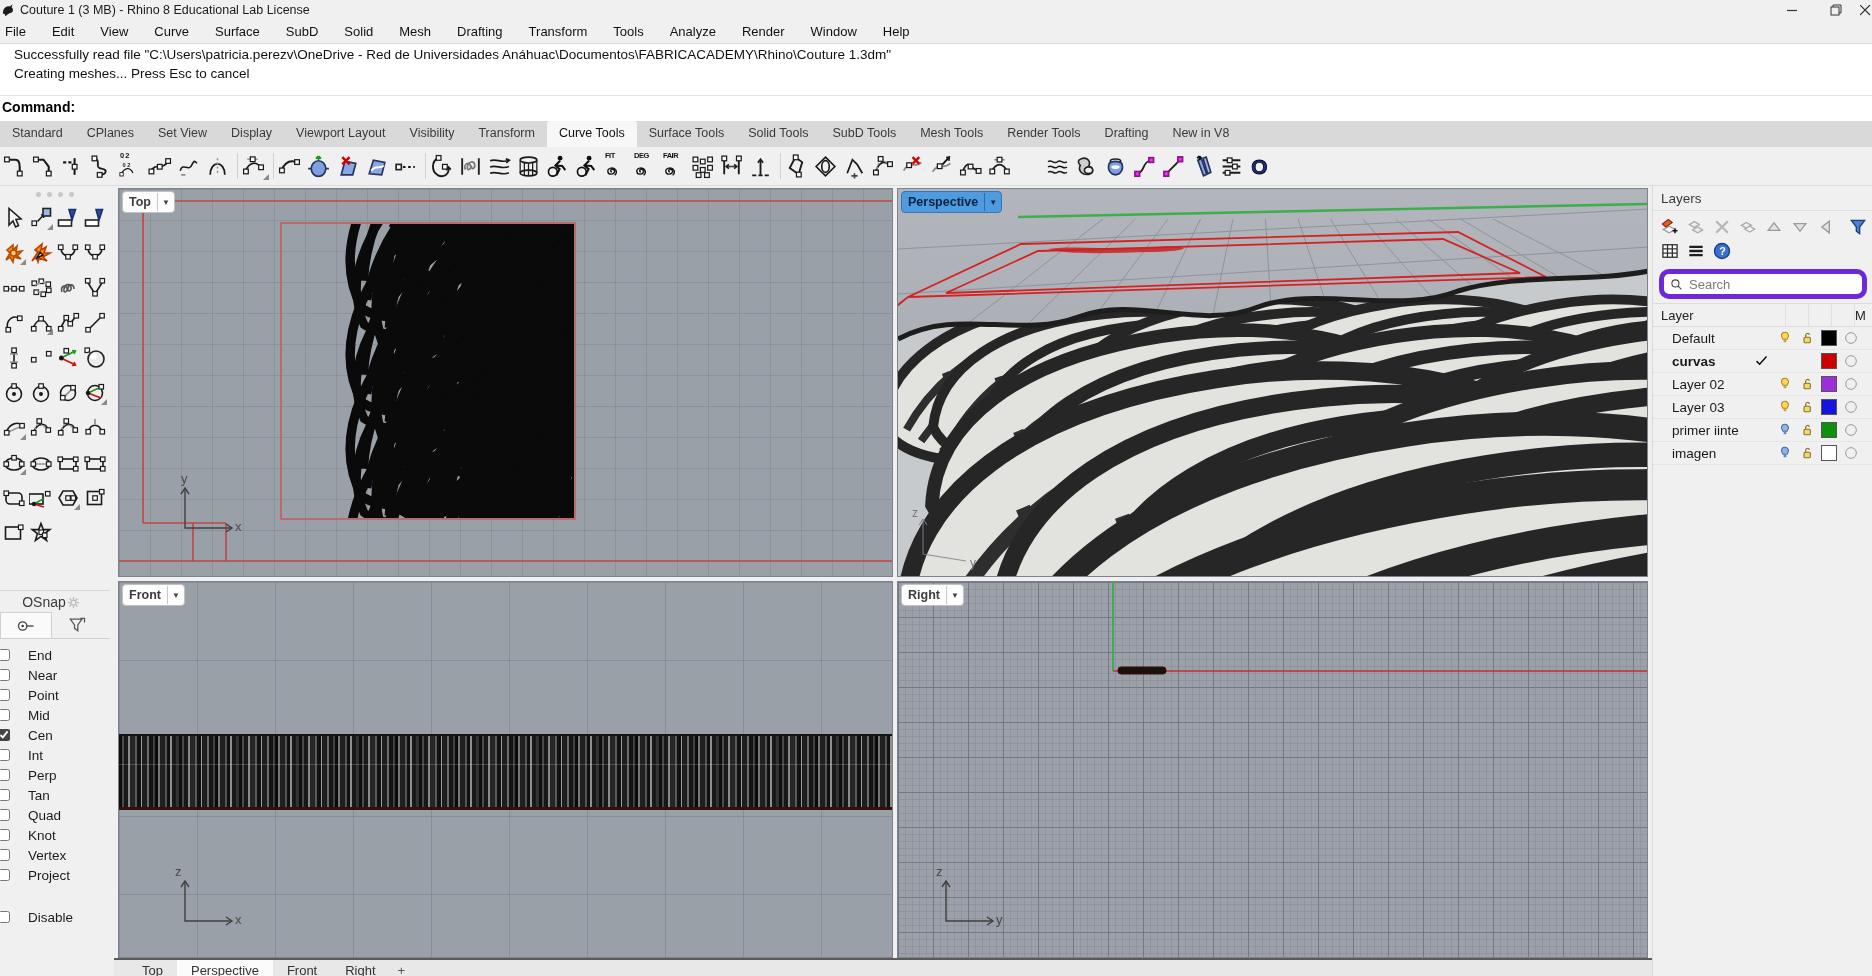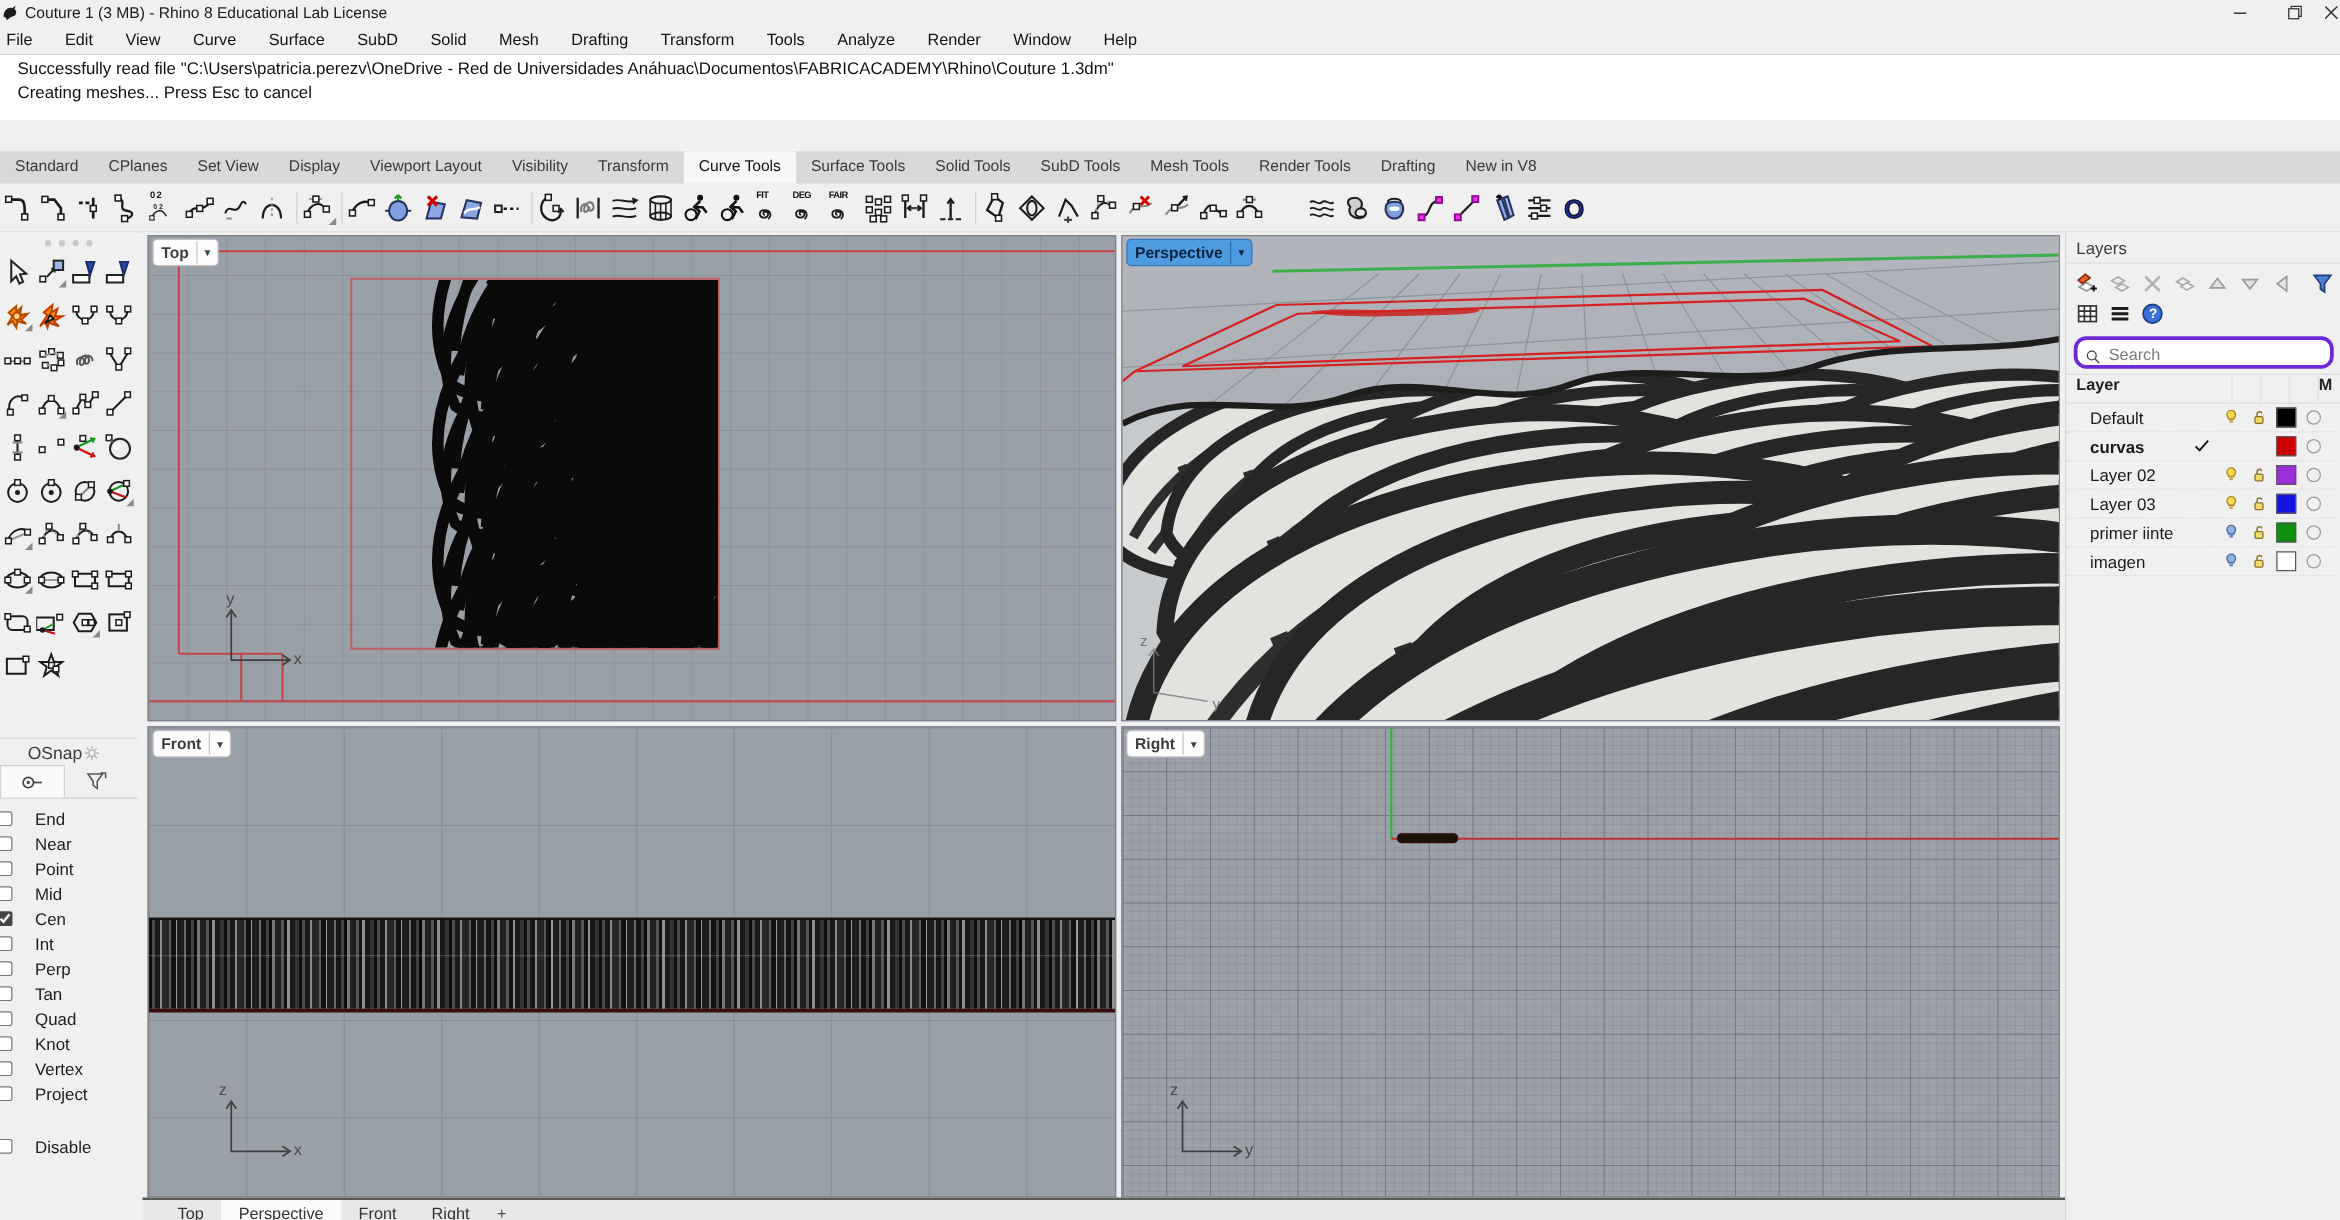--- a/index.html
+++ b/index.html
@@ -88,25 +88,25 @@
   .vptab{font-size:13px;color:#333;padding:3px 14px;height:18px;box-sizing:border-box;}
   .vptab.active{background:#fbfbfb;}
   .vptab.addtab{color:#555;padding:3px 8px;}
 
   
   #layers{left:1652px;top:186px;width:220px;height:790px;background:#f0f0f0;border-left:1px solid #d8d8d8;}
   #layers-title{font-size:13.5px;color:#3a3a3a;padding:5px 0 4px 8px;border-bottom:1px solid #e0e0e0;}
   #layers-toolbar{display:flex;align-items:center;padding:4px 2px 0 4px;flex-wrap:wrap;width:214px;}
   .lyrbtn{width:26px;height:24px;display:flex;align-items:center;justify-content:center;border-radius:3px;}
   .lyrbtn svg{width:20px;height:20px;}
-  #layers-search{margin:6px 6px 4px 6px;display:flex;align-items:flex-end;border:3px solid #6d28d9;border-radius:10px;background:#fff;height:20px;padding:0 6px;}
+  #layers-search{margin:6px 6px 4px 6px;display:flex;align-items:center;border:5px solid #6d28d9;border-radius:10px;background:#fff;height:20px;padding:0 6px;}
   #layers-search svg{width:13px;height:13px;flex:none;}
   #layers-search input{border:none;outline:none;font-size:13px;color:#333;width:160px;margin-left:4px;background:transparent;font-family:inherit;}
   #layers-search input::placeholder{color:#7a7a7a;}
-  #layers-head{display:flex;height:22px;border-top:1px solid #dcdcdc;border-bottom:1px solid #dcdcdc;margin-top:4px;font-weight:bold;}
+  #layers-head{display:flex;align-items:center;height:22px;border-top:1px solid #dcdcdc;border-bottom:1px solid #dcdcdc;margin-top:4px;}
   #layers-head .h1{font-size:13px;color:#222;padding-left:8px;flex:1;}
   #layers-head .h2{font-size:13px;color:#222;width:18px;}
   #layers-head i{display:block;width:1px;height:22px;background:#e0e0e0;margin-left:22px;}
   .lrow{display:flex;align-items:center;height:22px;border-bottom:1px dotted #dcdcdc;position:relative;}
   .lrow .lname{font-size:13.5px;color:#1a1a1a;padding-left:19px;width:82px;white-space:nowrap;overflow:hidden;}
   .lrow .lname.bold{font-weight:bold;}
   .lrow .lcheck{width:20px;height:16px;}
   .lrow .lcheck svg{width:15px;height:15px;}
   .lrow .lcell{width:22px;height:18px;display:flex;align-items:center;justify-content:center;}
   .lrow .lcell svg{width:16px;height:16px;}
@@ -163,20 +163,23 @@
       <span class="menu-item">Tools</span>
       <span class="menu-item">Analyze</span>
       <span class="menu-item">Render</span>
       <span class="menu-item">Window</span>
       <span class="menu-item">Help</span>
     </div>
 
   <div id="history" class="abs">
     <div>Successfully read file "C:\Users\patricia.perezv\OneDrive - Red de Universidades Anáhuac\Documentos\FABRICACADEMY\Rhino\Couture 1.3dm"</div>
     <div>Creating meshes... Press Esc to cancel</div>
+  </div>
+  <div id="cmdline" class="abs">
+    <div id="cmd-prompt">Command:</div>
   </div>
 
   <div id="tabbar" class="abs">
       <span class="ttab">Standard</span>
       <span class="ttab">CPlanes</span>
       <span class="ttab">Set View</span>
       <span class="ttab">Display</span>
       <span class="ttab">Viewport Layout</span>
       <span class="ttab">Visibility</span>
       <span class="ttab">Transform</span>

